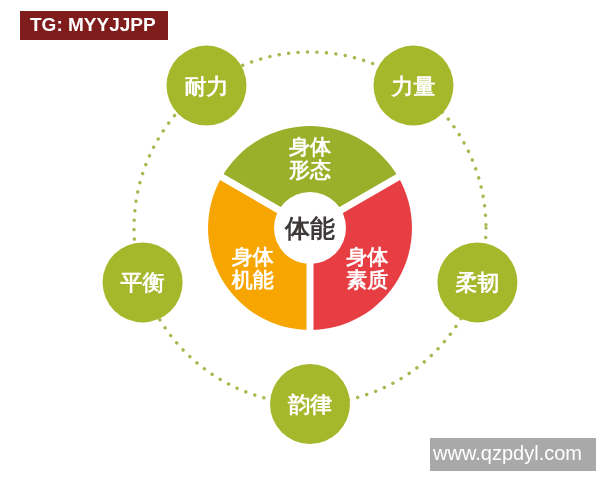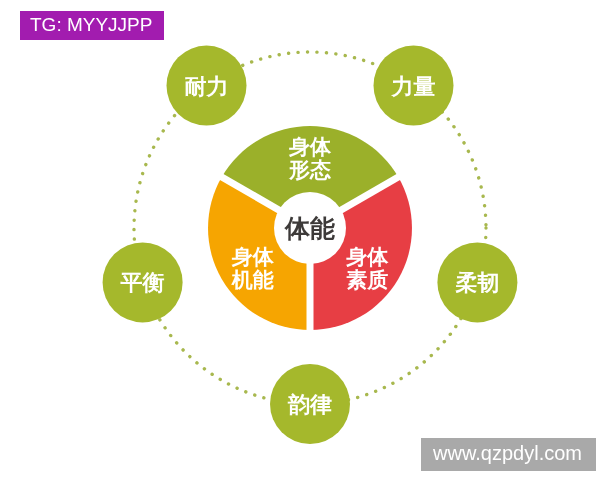--- a/index.html
+++ b/index.html
@@ -8,21 +8,21 @@
     font-family: "Liberation Sans", "DejaVu Sans", sans-serif;
   }
   .stage { position: relative; width: 600px; height: 480px; }
   .badge {
     position: absolute;
     font-family: "Liberation Sans", "DejaVu Sans", sans-serif;
     line-height: 1.25;
     white-space: nowrap;
   }
   .badge-tl { left: 20px; top: 11px; font-size: 19px; padding: 2px 12px 3px 10px; }
-  .badge-br { right: 4px; top: 438px; font-size: 20px; padding: 3px 14px 5px 12px; }
+  .badge-br { right: 4px; top: 438px; font-size: 20px; padding: 3px 14px 5px 3px; }
   svg { position: absolute; left: 0; top: 0; }
   svg text { font-family: "Liberation Sans", "DejaVu Sans", sans-serif; }
 </style>
 </head>
 <body style="background: rgb(255, 255, 255);">
 
 <div class="stage">
   <svg id="diagram" width="600" height="480" viewBox="0 0 600 480">
       <circle cx="310" cy="228" r="176" fill="none" stroke="#a8b84e" stroke-width="3.4" stroke-dasharray="0.1 9.4" stroke-linecap="round"></circle>
       <path d="M310 228 L398.3 177.0 A102 102 0 0 0 221.7 177.0 Z" fill="#9bb02a"></path>
@@ -40,15 +40,15 @@
       <text x="413.5" y="93.6" text-anchor="middle" font-size="22" font-weight="bold" fill="#ffffff">力量</text>
       <circle cx="206.5" cy="85.6" r="40" fill="#a5b82c"></circle>
       <text x="206.5" y="93.6" text-anchor="middle" font-size="22" font-weight="bold" fill="#ffffff">耐力</text>
       <circle cx="142.6" cy="282.4" r="40" fill="#a5b82c"></circle>
       <text x="142.6" y="290.4" text-anchor="middle" font-size="22" font-weight="bold" fill="#ffffff">平衡</text>
       <circle cx="310.0" cy="404.0" r="40" fill="#a5b82c"></circle>
       <text x="310.0" y="412.0" text-anchor="middle" font-size="22" font-weight="bold" fill="#ffffff">韵律</text>
       <circle cx="477.4" cy="282.4" r="40" fill="#a5b82c"></circle>
       <text x="477.4" y="290.4" text-anchor="middle" font-size="22" font-weight="bold" fill="#ffffff">柔韧</text>
     </svg>
-  <div class="badge badge-tl" style="background: #a21caf; color: rgb(255, 255, 255);">TG: MYYJJPP</div>
+  <div class="badge badge-tl" style="background: #7f1d1d; color: rgb(255, 255, 255); font-weight: bold;">TG: MYYJJPP</div>
   <div class="badge badge-br" style="background: rgb(169, 169, 169); color: rgb(255, 255, 255);">www.qzpdyl.com</div>
 </div>
 
 </body></html>

